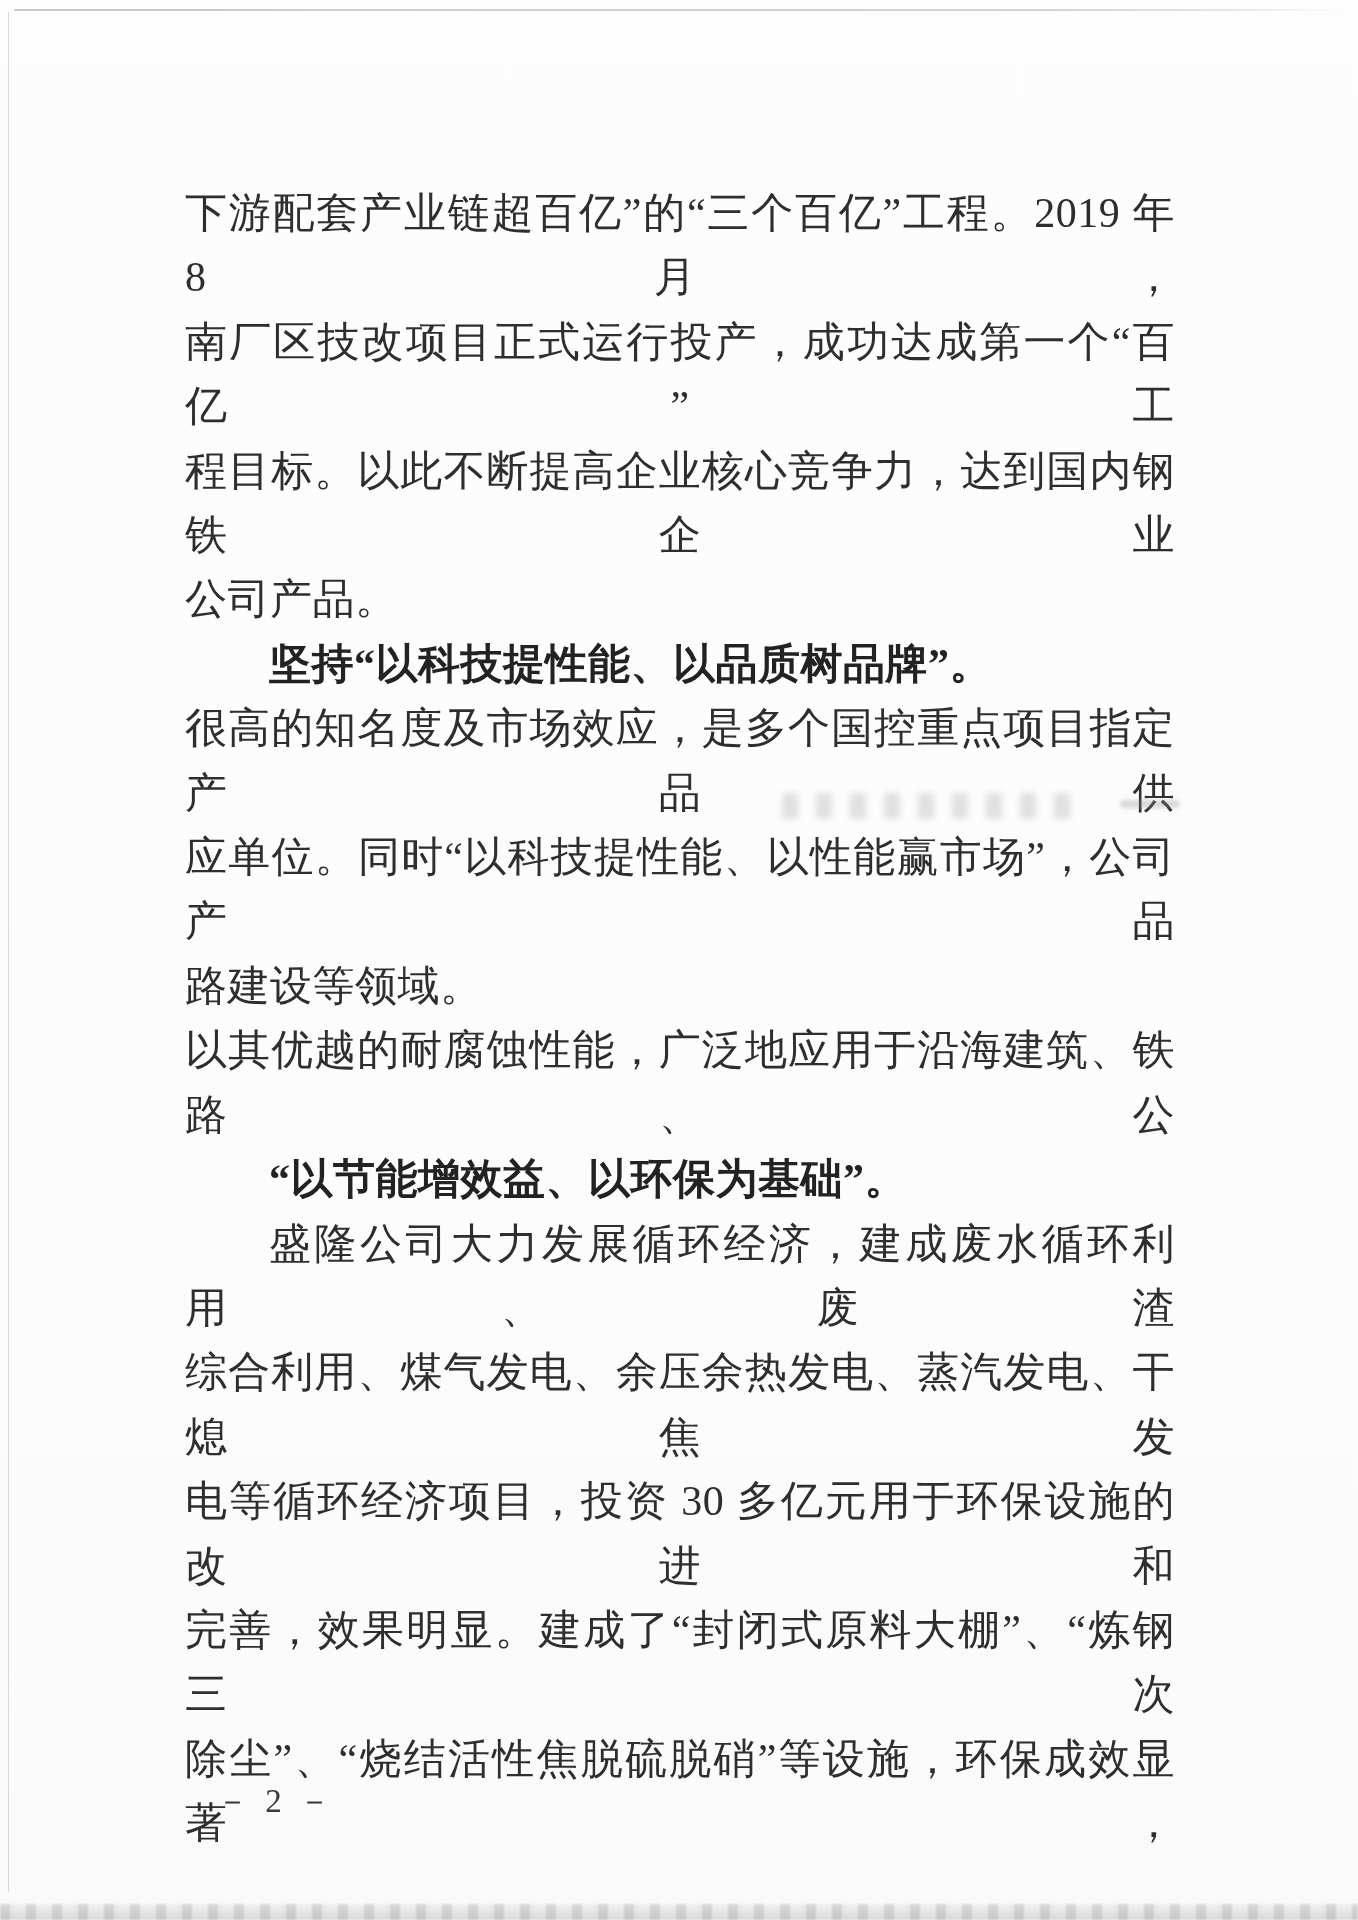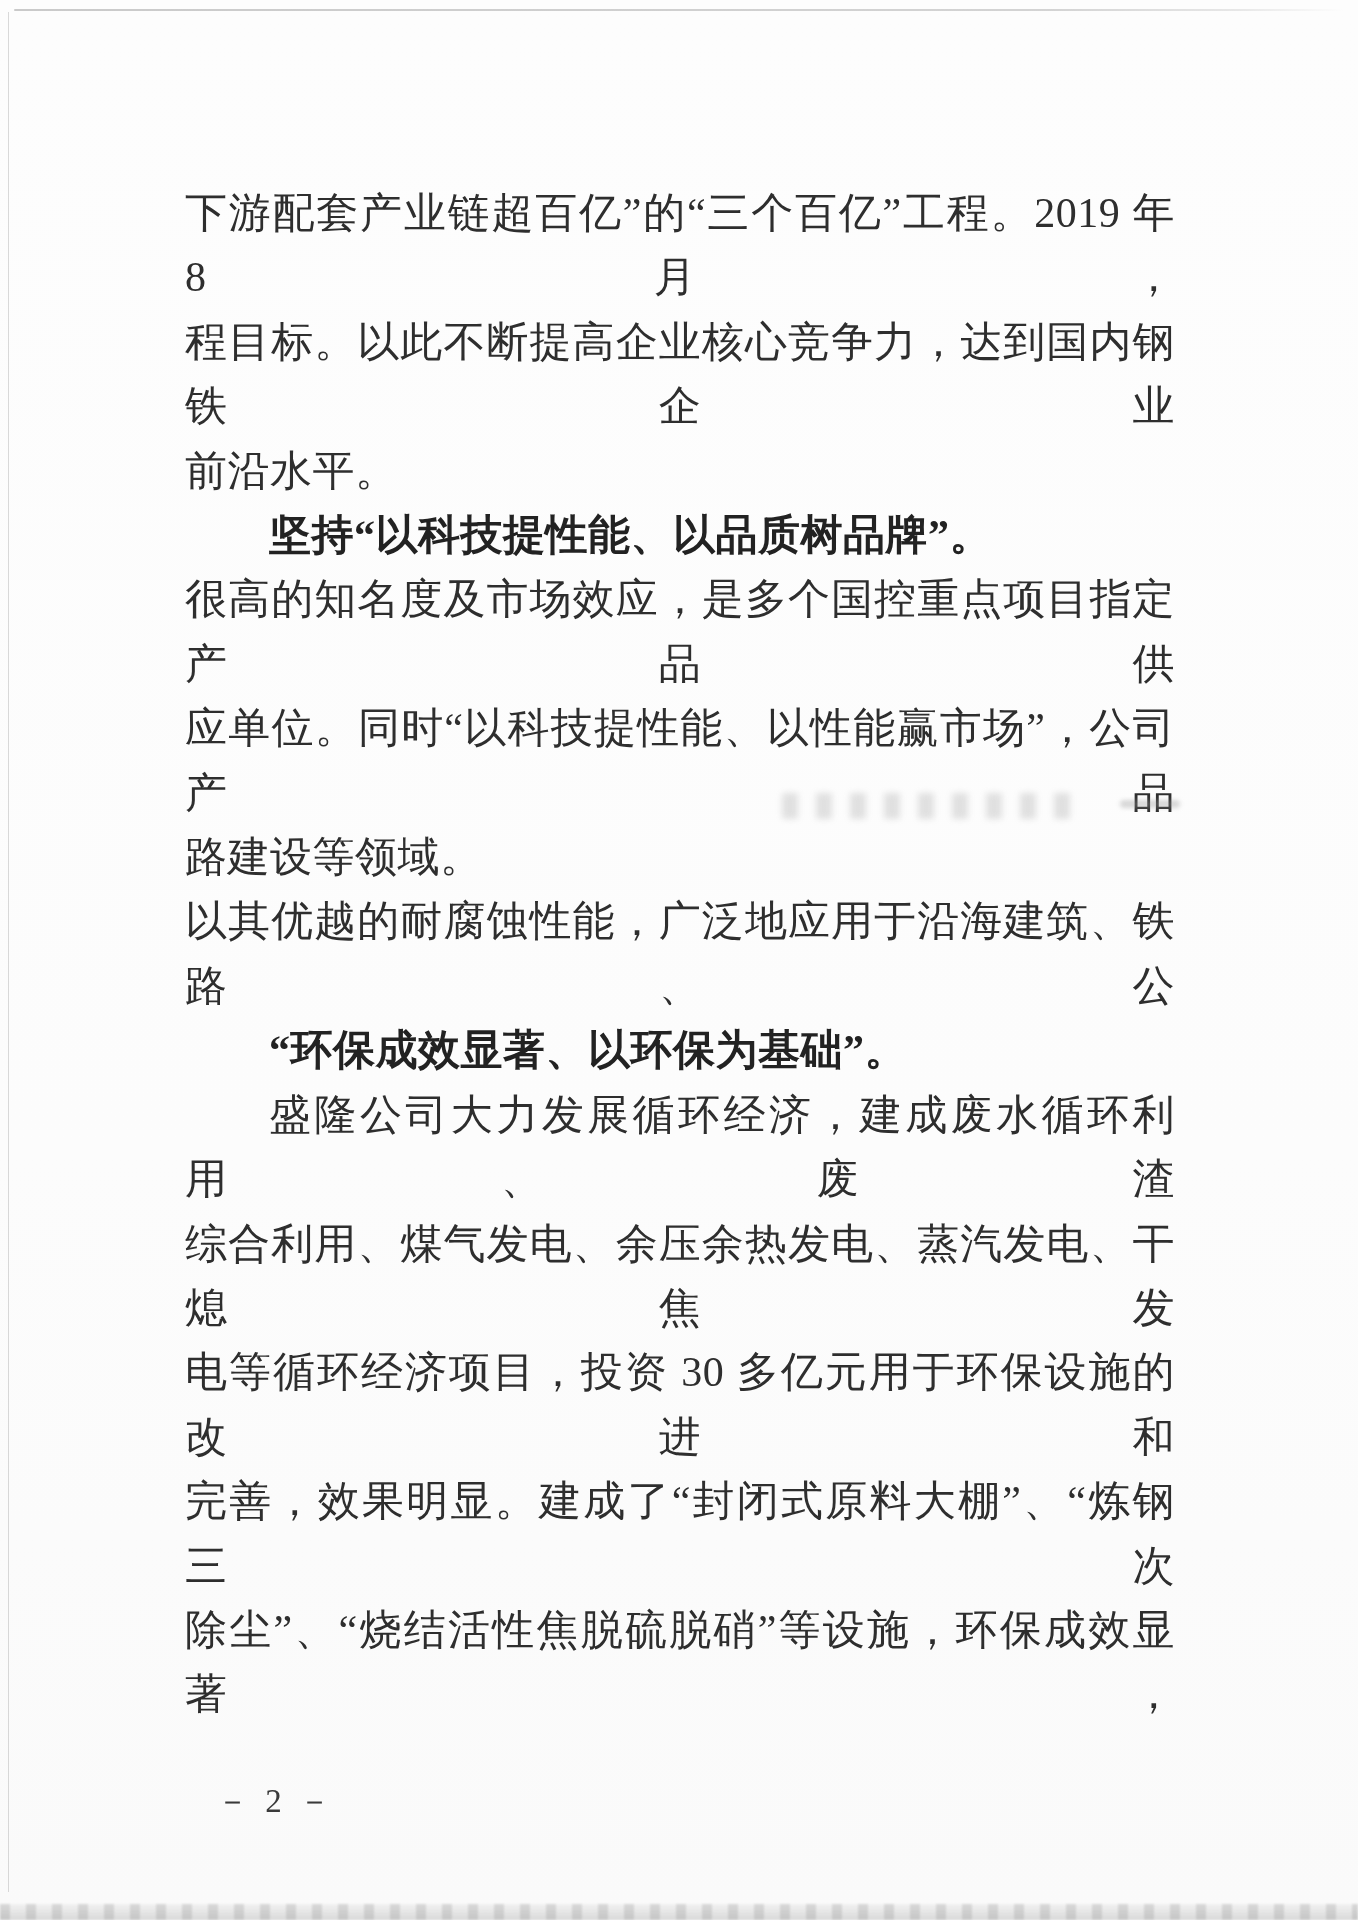--- a/index.html
+++ b/index.html
@@ -62,28 +62,29 @@
 </head>
 <body>
 
 <div class="page">
 
   <div class="scan-edge-top"></div>
   <div class="scan-edge-left"></div>
 
   <div class="text-block">
     <div class="ln j">下游配套产业链超百亿”的“三个百亿”工程。2019 年 8 月，</div>
+    <div class="ln j">南厂区技改项目正式运行投产，成功达成第一个“百亿”工</div>
     <div class="ln j">程目标。以此不断提高企业核心竞争力，达到国内钢铁企业</div>
-    <div class="ln">前沿水平。</div>
+    <div class="ln">公司产品。</div>
     <div class="ln ind b">坚持“以科技提性能、以品质树品牌”。</div>
     <div class="ln j">很高的知名度及市场效应，是多个国控重点项目指定产品供</div>
     <div class="ln j">应单位。同时“以科技提性能、以性能赢市场”，公司产品</div>
     <div class="ln">路建设等领域。</div>
     <div class="ln j">以其优越的耐腐蚀性能，广泛地应用于沿海建筑、铁路、公</div>
-    <div class="ln ind b">“环保成效显著、以环保为基础”。</div>
+    <div class="ln ind b">“以节能增效益、以环保为基础”。</div>
     <div class="ln j ind">盛隆公司大力发展循环经济，建成废水循环利用、废渣</div>
     <div class="ln j">综合利用、煤气发电、余压余热发电、蒸汽发电、干熄焦发</div>
     <div class="ln j">电等循环经济项目，投资 30 多亿元用于环保设施的改进和</div>
     <div class="ln j">完善，效果明显。建成了“封闭式原料大棚”、“炼钢三次</div>
     <div class="ln j">除尘”、“烧结活性焦脱硫脱硝”等设施，环保成效显著，</div>
 
   </div>
 
   <div class="bleed-artifact"></div>
   <div class="bleed-artifact-2"></div>

